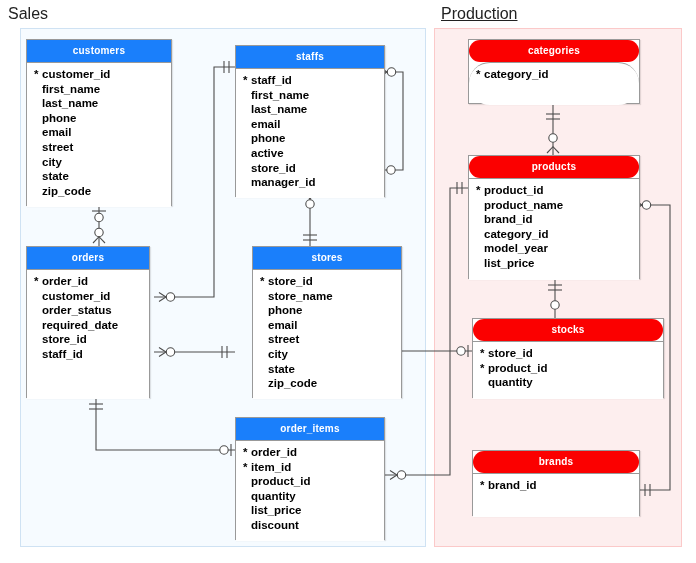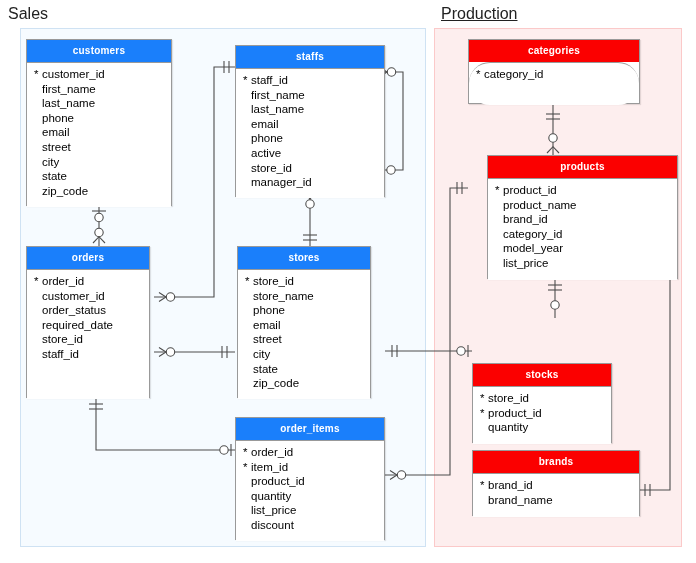--- a/index.html
+++ b/index.html
@@ -27,28 +27,28 @@
     position:absolute;box-sizing:border-box;
     border:1px solid #999;background:#ffffff;
     box-shadow:1px 1px 1px rgba(0,0,0,.10);
   }
   .entity .ehead{
     box-sizing:border-box;height:22px;line-height:22px;
     text-align:center;color:#ffffff;font-weight:bold;font-size:10px;
     letter-spacing:.2px;
   }
   .entity.blue .ehead{background:#1a7ffb;}
-  .entity.red  .ehead{background:#fb0000;}
+  .entity.red  .ehead{background:#fb0000;border-radius:11px;}
   .entity .ebody{
     box-sizing:border-box;padding:4px 0 6px 0;background:#fff;
     border-top:1px solid #999;
   }
   .attr{
     font-size:11.5px;color:#000;line-height:14.6px;
-    white-space:nowrap;padding-left:7px;
+    white-space:nowrap;padding-left:7px;font-weight:bold;
   }
   .attr .pk{display:inline-block;width:8px;}
 
   
   svg.links{position:absolute;left:0;top:0;width:696px;height:563px;overflow:visible;}
   svg.links line,svg.links path,svg.links polyline{
     stroke:#4d4d4d;stroke-width:1.1;fill:none;
   }
   svg.links circle{stroke:#4d4d4d;stroke-width:1.1;fill:#ffffff;}
 </style>
@@ -186,21 +186,21 @@
         <div class="ehead">orders</div>
         <div class="ebody" style="height: 130px;">
           <div class="attr"><span class="pk">*</span><span>order_id</span></div>
           <div class="attr"><span class="pk"></span><span>customer_id</span></div>
           <div class="attr"><span class="pk"></span><span>order_status</span></div>
           <div class="attr"><span class="pk"></span><span>required_date</span></div>
           <div class="attr"><span class="pk"></span><span>store_id</span></div>
           <div class="attr"><span class="pk"></span><span>staff_id</span></div>
         </div>
       </div>
-      <div class="entity blue" style="left: 237px; top: 246px; width: 134px; height: 152px;">
+      <div class="entity blue" style="left: 252px; top: 246px; width: 150px; height: 152px;">
         <div class="ehead">stores</div>
         <div class="ebody" style="height: 130px;">
           <div class="attr"><span class="pk">*</span><span>store_id</span></div>
           <div class="attr"><span class="pk"></span><span>store_name</span></div>
           <div class="attr"><span class="pk"></span><span>phone</span></div>
           <div class="attr"><span class="pk"></span><span>email</span></div>
           <div class="attr"><span class="pk"></span><span>street</span></div>
           <div class="attr"><span class="pk"></span><span>city</span></div>
           <div class="attr"><span class="pk"></span><span>state</span></div>
           <div class="attr"><span class="pk"></span><span>zip_code</span></div>
@@ -216,40 +216,39 @@
           <div class="attr"><span class="pk"></span><span>list_price</span></div>
           <div class="attr"><span class="pk"></span><span>discount</span></div>
         </div>
       </div>
       <div class="entity red" style="left: 468px; top: 39px; width: 172px; height: 65px;">
         <div class="ehead">categories</div>
         <div class="ebody" style="height: 43px; border-radius: 21px;">
           <div class="attr"><span class="pk">*</span><span>category_id</span></div>
         </div>
       </div>
-      <div class="entity red" style="left: 487px; top: 155px; width: 191px; height: 124px;">
+      <div class="entity red" style="left: 468px; top: 155px; width: 172px; height: 124px;">
         <div class="ehead">products</div>
         <div class="ebody" style="height: 102px;">
           <div class="attr"><span class="pk">*</span><span>product_id</span></div>
           <div class="attr"><span class="pk"></span><span>product_name</span></div>
           <div class="attr"><span class="pk"></span><span>brand_id</span></div>
           <div class="attr"><span class="pk"></span><span>category_id</span></div>
           <div class="attr"><span class="pk"></span><span>model_year</span></div>
           <div class="attr"><span class="pk"></span><span>list_price</span></div>
         </div>
       </div>
-      <div class="entity red" style="left: 472px; top: 318px; width: 140px; height: 80px; margin-top: 45px;">
+      <div class="entity red" style="left: 472px; top: 318px; width: 192px; height: 80px;">
         <div class="ehead">stocks</div>
         <div class="ebody" style="height: 58px;">
           <div class="attr"><span class="pk">*</span><span>store_id</span></div>
           <div class="attr"><span class="pk">*</span><span>product_id</span></div>
           <div class="attr"><span class="pk"></span><span>quantity</span></div>
         </div>
       </div>
       <div class="entity red" style="left: 472px; top: 450px; width: 168px; height: 66px;">
         <div class="ehead">brands</div>
         <div class="ebody" style="height: 44px;">
           <div class="attr"><span class="pk">*</span><span>brand_id</span></div>
-          <div class="attr"><span class="pk"></span><span>brand_name</span></div>
         </div>
       </div>
     </div>
 </div>
 
 </body></html>

